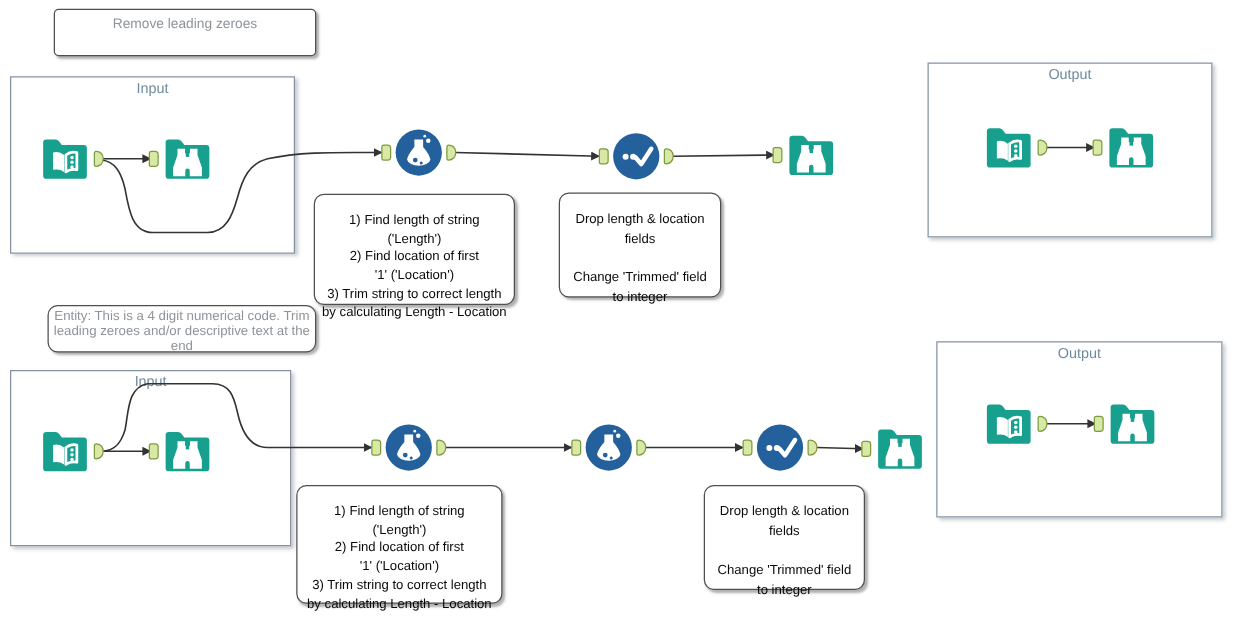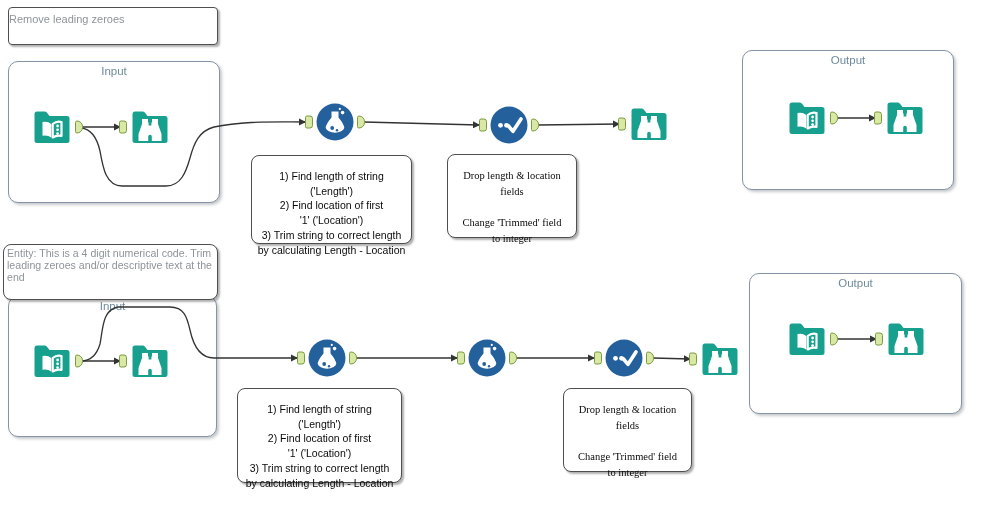--- a/index.html
+++ b/index.html
@@ -1,34 +1,34 @@
 <!DOCTYPE html>
 <html><head>
 <meta charset="utf-8">
 <style>
   html,body{margin:0;padding:0;background:#fff;}
   #canvas{position:relative;width:999px;height:507px;background:#ffffff;overflow:hidden;
           font-family:"Liberation Sans",sans-serif;}
   
-  .tool-container{position:absolute;background:#ffffff;border:1px solid #8593a4;border-radius:10px;
-          box-shadow:2px 2px 3px rgba(90,100,110,0.35);}
+  .tool-container{position:absolute;background:#ffffff;border:1px solid #8593a4;border-radius:0;
+          box-shadow:2px 2px 3px rgba(90,100,110,0.35);padding-left:16px;}
   .container-label{position:absolute;top:3px;left:0;right:0;text-align:center;
           font-size:11.5px;color:#6d8b9e;}
   
   .comment-box{position:absolute;background:#ffffff;border:1.4px solid #4f4f4f;
-          box-shadow:2px 2px 2px rgba(80,80,80,0.45);color:#8e9499;text-align:left;
-          box-sizing:border-box;}
+          box-shadow:2px 2px 2px rgba(80,80,80,0.45);color:#8e9499;text-align:center;
+          box-sizing:border-box;margin-left:35px;}
   .comment-top{border-radius:4px;font-size:11px;padding-top:5px;}
   .comment-entity{border-radius:8px;font-size:10.6px;line-height:12.2px;padding:2px 3px;}
   
   .annotation{position:absolute;background:#ffffff;border:1.4px solid #4f4f4f;border-radius:8px;
           box-shadow:2px 2px 2px rgba(80,80,80,0.45);color:#0a0a0a;font-size:10.5px;
           line-height:14.7px;text-align:center;white-space:pre;display:flex;
           align-items:flex-start;justify-content:center;padding-top:13px;box-sizing:border-box;}
-  .annotation.tall{line-height:15.8px;font-family:Liberation Serif, serif;}
+  .annotation.tall{line-height:15.8px;}
   
   .tool{position:absolute;}
   .tool svg{display:block;}
   .anchor{position:absolute;top:50%;transform:translateY(-50%);width:8px;height:13px;
           background:#d9e9a5;border:1px solid #7a9c3e;box-sizing:border-box;}
   .anchor-in{left:-11px;border-radius:2px 3px 3px 2px;}
   .anchor-out{right:-11px;border-radius:2px 6px 6px 2px;}
   #wires{position:absolute;left:0;top:0;z-index:5;}
   .tool{z-index:10;}
   .annotation,.comment-box{z-index:8;}
@@ -47,21 +47,21 @@
   <div class="tool-container" style="left:8px;top:296px;width:207px;height:139px;">
     <div class="container-label">Input</div>
   </div>
   <div class="tool-container" style="left:749px;top:273px;width:211px;height:139px;">
     <div class="container-label">Output</div>
   </div>
 
   <div class="comment-box comment-top" style="left:8px;top:7px;width:210px;height:38px;">
     <span>Remove leading zeroes</span>
   </div>
-  <div class="comment-box comment-entity" style="left:3px;top:244px;width:215px;height:56px;">
+  <div class="comment-box comment-entity" style="left:3px;top:244px;width:215px;height:38px;">
     <span>Entity: This is a 4 digit numerical code. Trim leading zeroes and/or descriptive text at the end</span>
   </div>
 
   <svg id="wires" width="999" height="507">
     <defs>
       <marker id="arr" viewBox="0 0 10 10" refX="8.5" refY="5" markerWidth="5.5" markerHeight="5.5" orient="auto">
         <path d="M0,0 L10,5 L0,10 z" fill="#333333"></path>
       </marker>
     </defs>
     <g stroke="#333333" stroke-width="1.3" fill="none" marker-end="url(#arr)">

